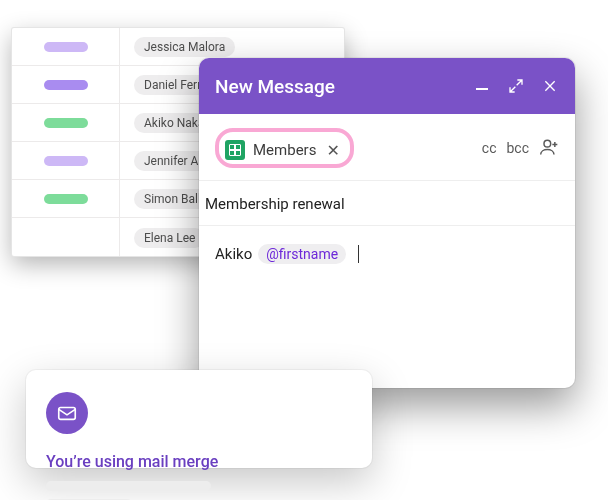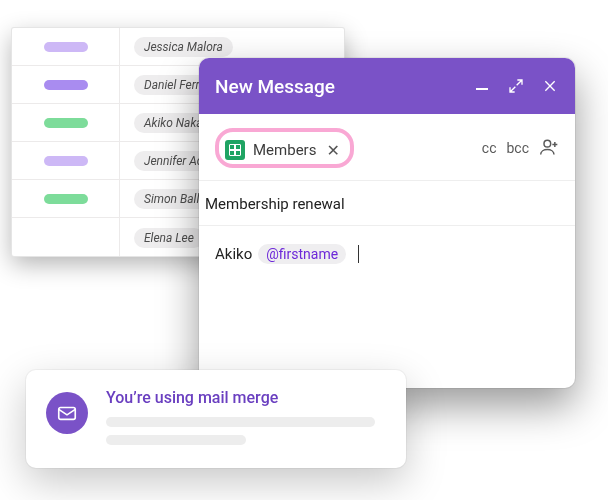--- a/index.html
+++ b/index.html
@@ -41,21 +41,20 @@
     width: 44px;
     height: 10px;
     border-radius: 6px;
   }
   .pill-lavender { background: #cdb8f6; }
   .pill-purple { background: #a98cf0; }
   .pill-green { background: #7ddc9a; }
   .col-name {
     flex: 1;
     padding-left: 14px;
-    font-style: italic;
   }
   .name-chip {
     display: inline-block;
     background: #eeedee;
     color: #4d4d4d;
     font-size: 12px;
     padding: 3px 10px;
     border-radius: 10px;
   }
 
@@ -164,29 +163,30 @@
     height: 18px;
     background: #333;
     margin-left: 6px;
   }
 
   
   .toast {
     position: absolute;
     left: 26px;
     bottom: 32px;
-    width: 380px;
+    width: 346px;
     height: 98px;
     background: #fff;
     border-radius: 10px;
     box-shadow: 0 14px 40px rgba(0,0,0,0.22), 0 0 0 1px rgba(0,0,0,0.04);
     display: flex;
     align-items: flex-start;
     padding: 18px 20px;
     gap: 18px;
+    flex-direction: column;
   }
   .toast-icon {
     width: 42px;
     height: 42px;
     border-radius: 50%;
     background: #7a52c7;
     display: flex;
     align-items: center;
     justify-content: center;
     flex-shrink: 0;

